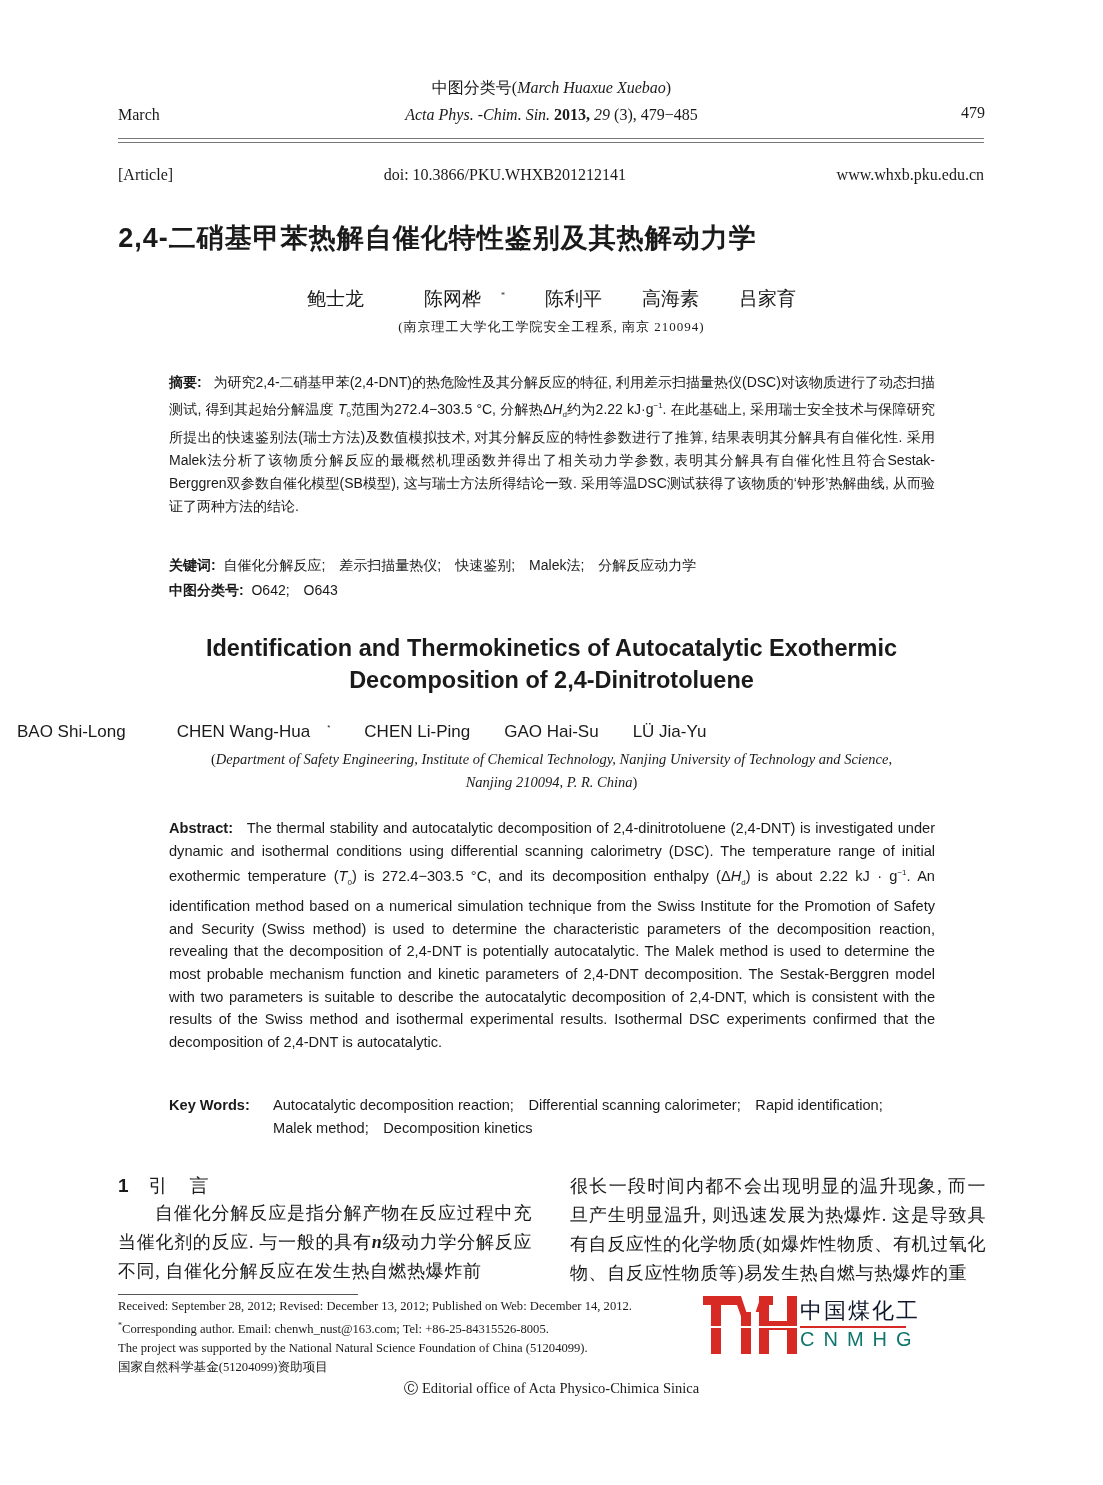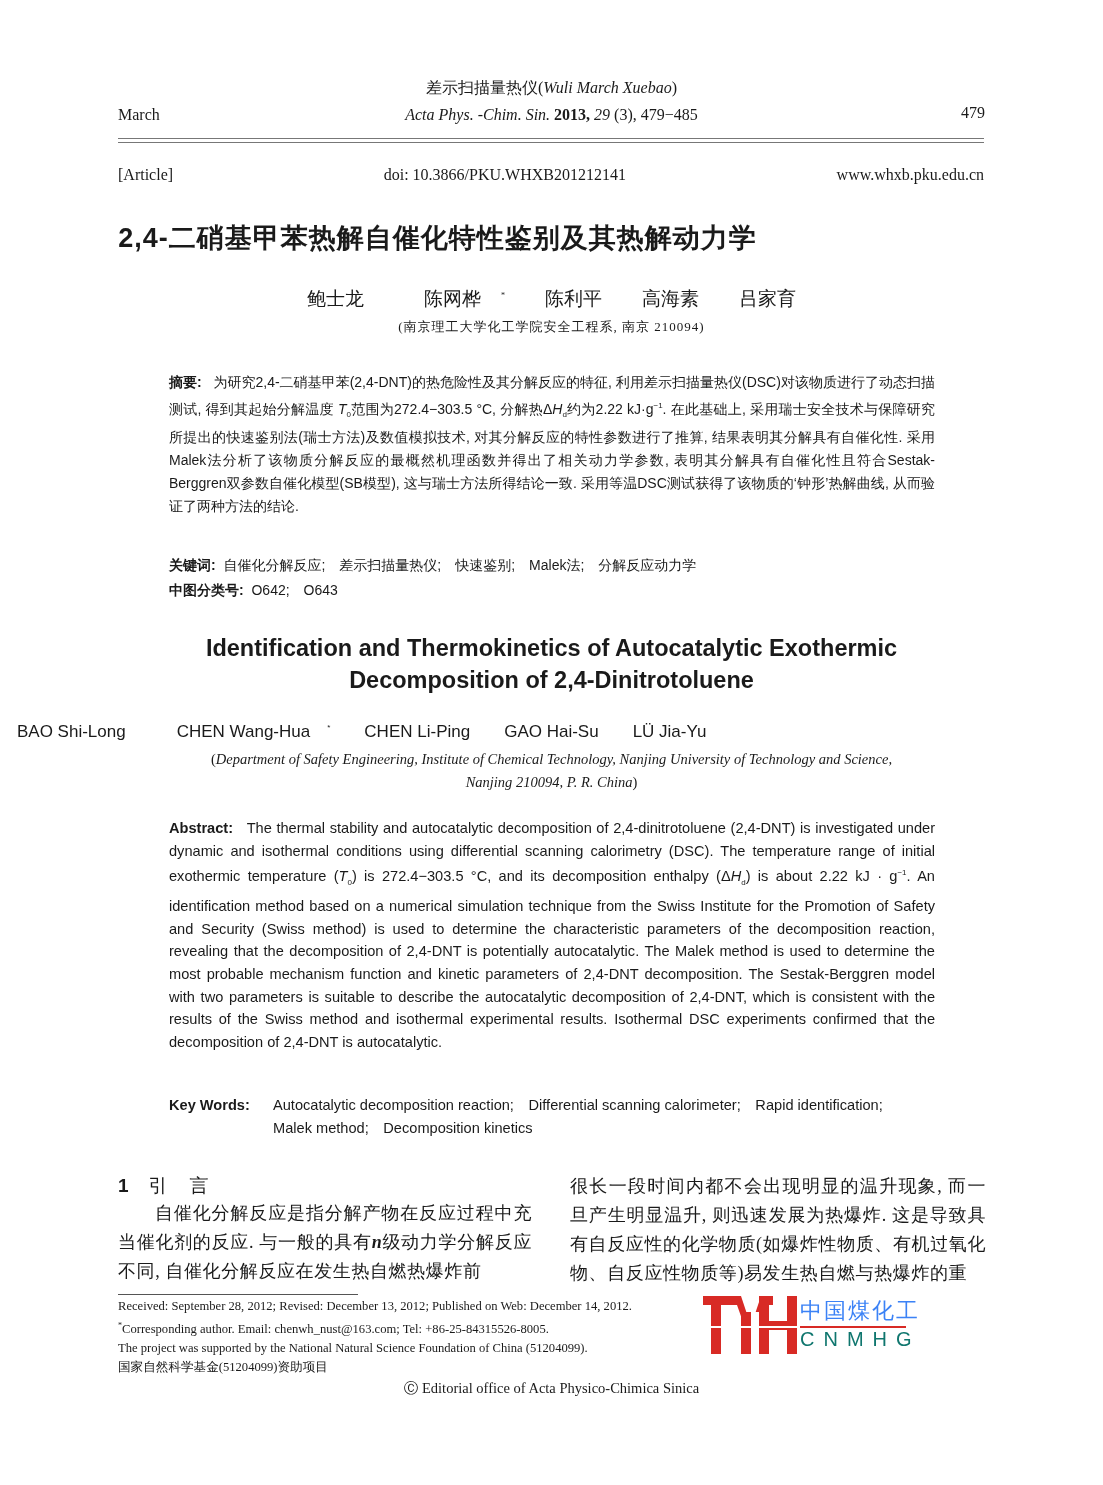--- a/index.html
+++ b/index.html
@@ -45,31 +45,31 @@
   .sec-head .t { letter-spacing: 22px; }
   .col { font-size: 18px; line-height: 29px; text-align: justify; letter-spacing: 0.6px; }
   .col-left { left: 118px; width: 414px; top: 1199px; text-indent: 37px; }
   .col-right { left: 570px; width: 416px; top: 1172px; }
 
   .foot-rule { left: 118px; width: 240px; top: 1294px; height: 0; border-top: 1px solid #555; }
   .foot { left: 118px; top: 1297px; font-size: 12.6px; line-height: 19px; }
 
   
   .logo { left: 703px; top: 1292px; width: 210px; height: 64px; }
-  .logo-cn { left: 800px; top: 1296px; font-size: 22px; color: #3b82f6; letter-spacing: 2px; }
+  .logo-cn { left: 800px; top: 1296px; font-size: 22px; color: #0f172a; letter-spacing: 2px; }
   .logo-line { left: 800px; top: 1326px; width: 106px; height: 2px; background: #d82a25; }
   .logo-en { left: 800px; top: 1328px; font-size: 20px; color: #0f766e; letter-spacing: 9px; }
 
   .copyright { left: 0; width: 1103px; top: 1379px; text-align: center; font-size: 14.5px; }
   i.it { font-style: italic; }
 </style>
 </head>
 <body>
 
-<div class="abs serif hdr-cn"><span>差示扫描量热仪</span>(<i class="it">Wuli March Xuebao</i>)</div>
+<div class="abs serif hdr-cn"><span>中图分类号</span>(<i class="it">March Huaxue Xuebao</i>)</div>
 <div class="abs serif hdr-month">March</div>
 <div class="abs serif hdr-cite"><i class="it">Acta Phys. -Chim. Sin.</i> <b>2013,</b> <i class="it">29</i><span> (3), 479−485</span></div>
 <div class="abs serif hdr-page">479</div>
 <div class="abs dbl-rule"></div>
 <div class="abs serif meta-row">
   <span>[Article]</span>
   <span>doi: 10.3866/PKU.WHXB201212141</span>
   <span>www.whxb.pku.edu.cn</span>
 </div>
 

